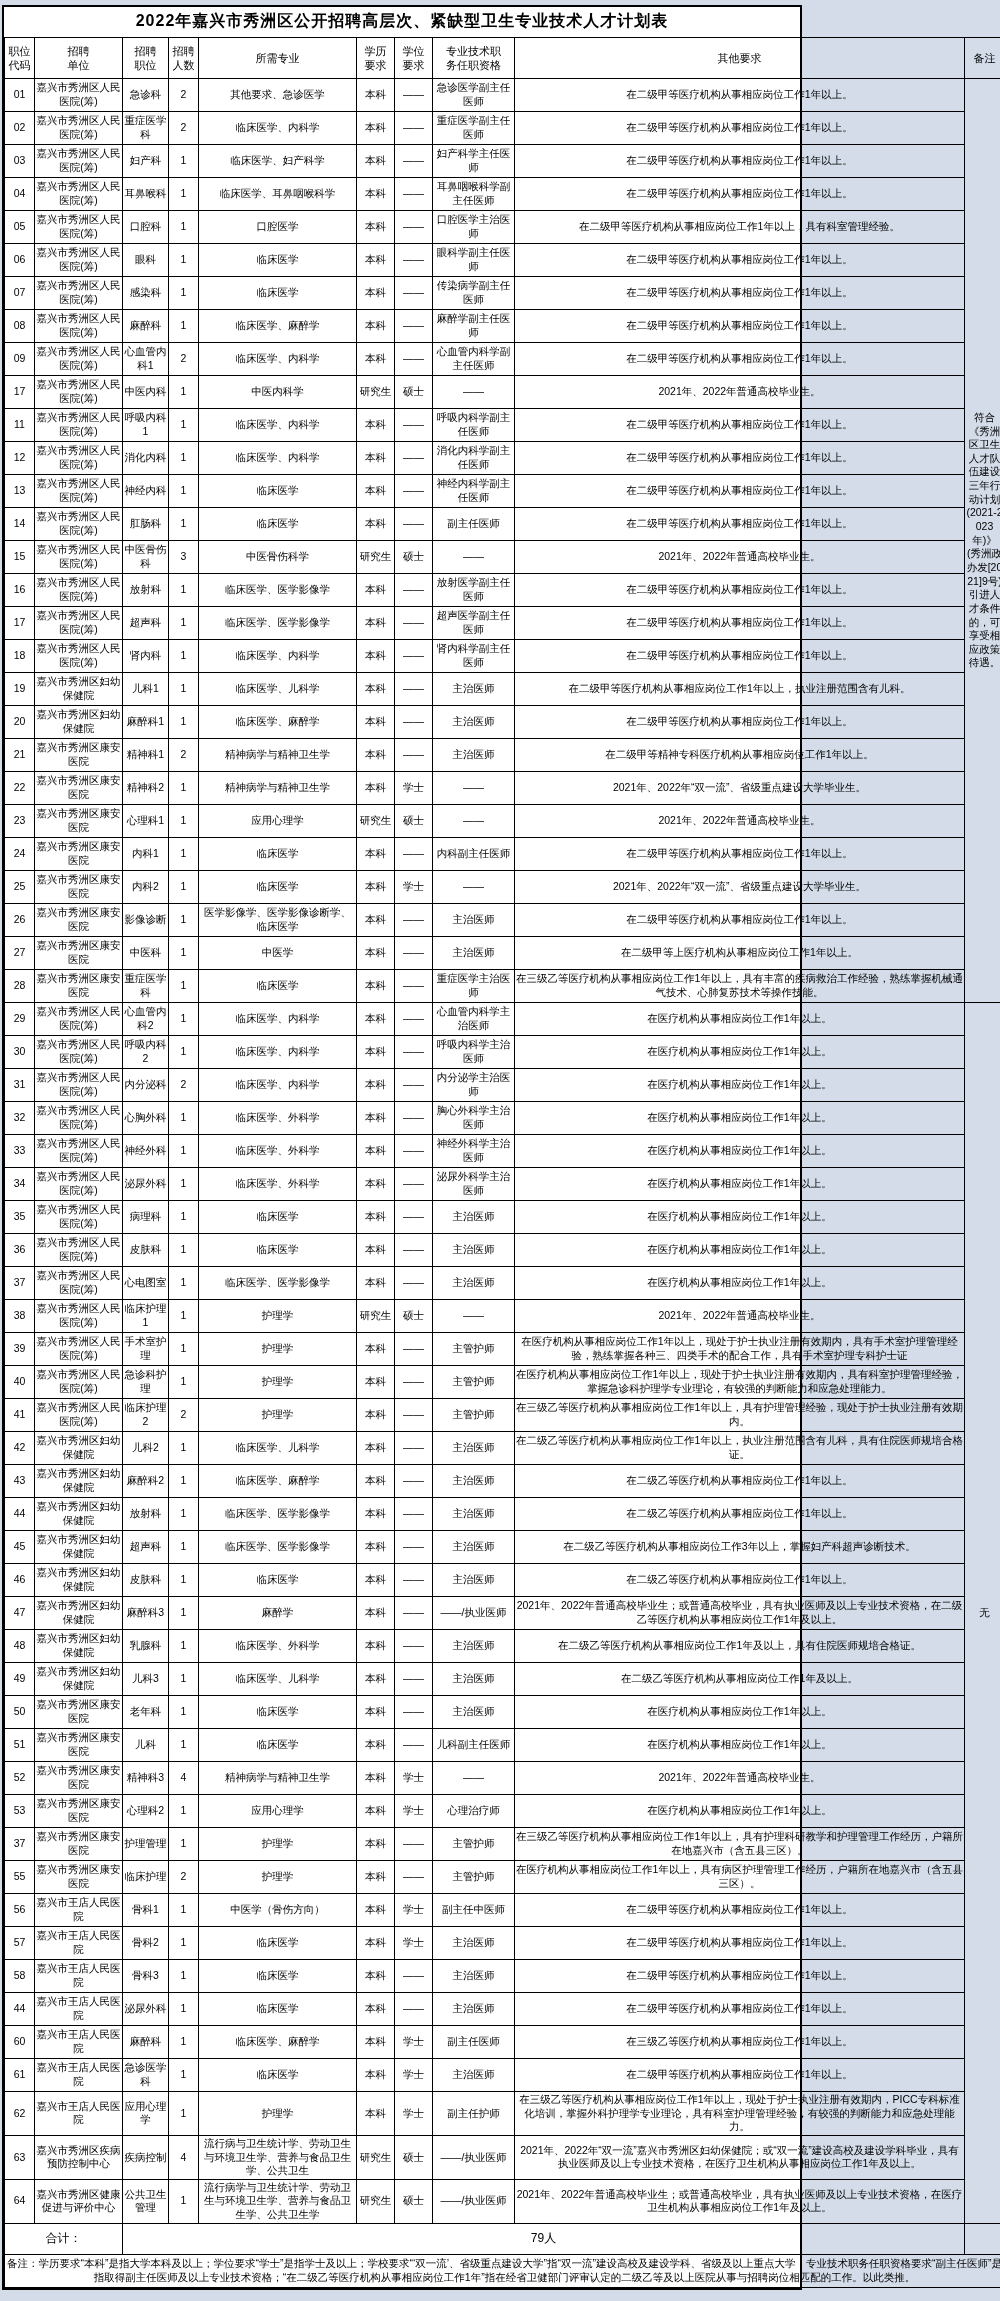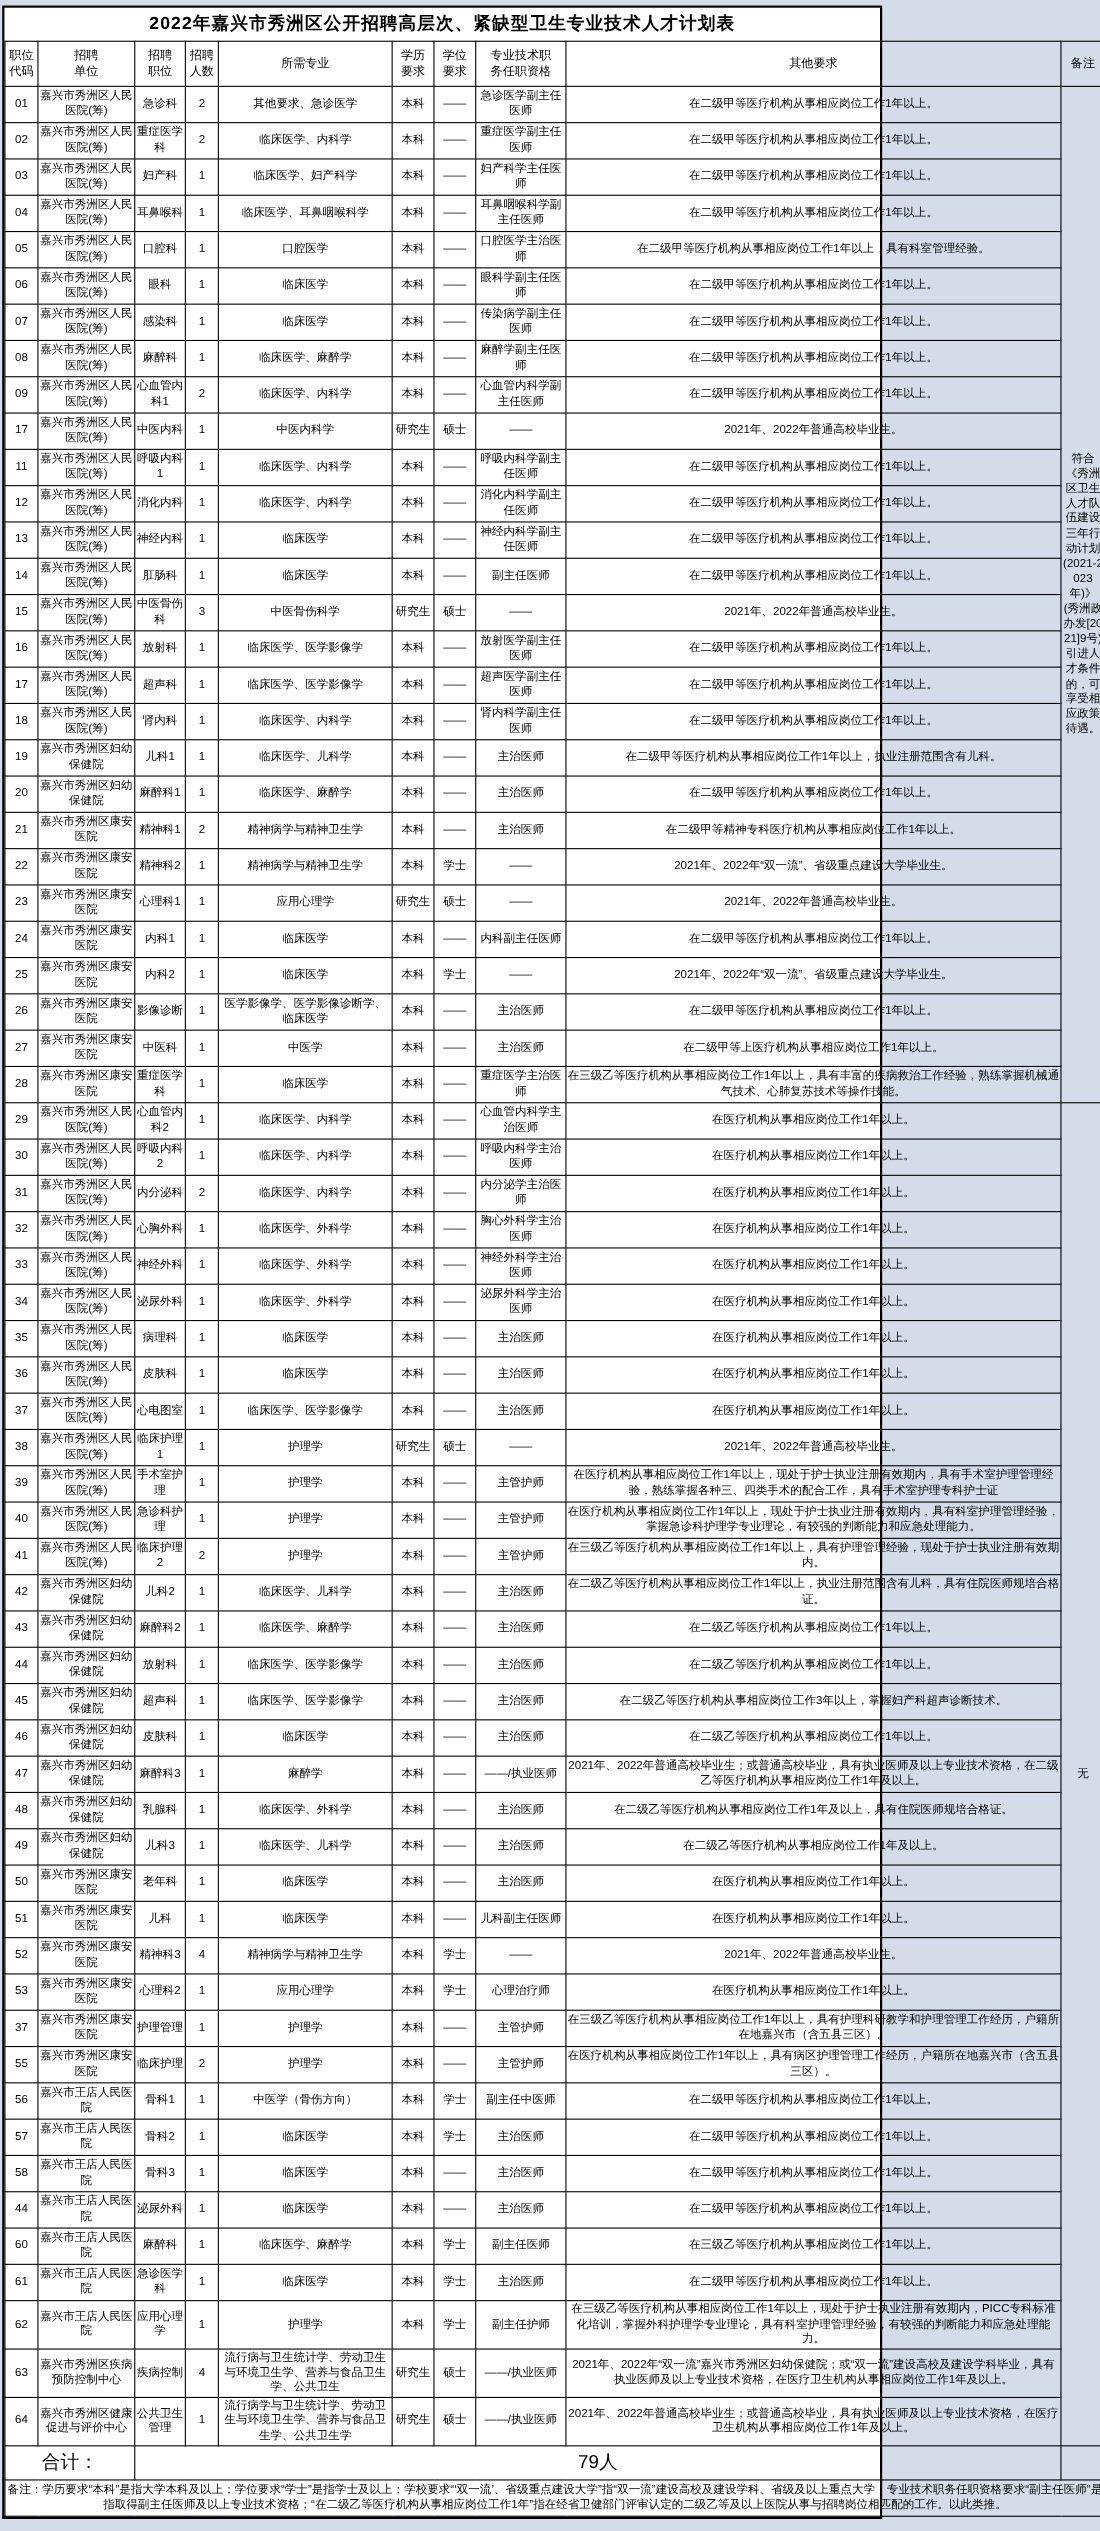--- a/index.html
+++ b/index.html
@@ -43,21 +43,21 @@
   }
   table.plan th {
     font-weight: normal;
     font-size: 11px;
     height: 38px;
     white-space: pre-line;
   }
   table.plan td { height: 30px; }
   td.c-other { text-align: left; padding: 1px 4px; }
   td.c-remark { padding: 1px 2px; vertical-align: middle; }
-  tr.total-row td { height: 28px; font-size: 17px; }
+  tr.total-row td { height: 28px; font-size: 12px; }
   td.notes-cell {
     text-align: left;
     font-size: 10.5px;
     line-height: 1.55;
     padding: 3px 4px 4px 4px;
     height: auto;
   }
   
   col.w-code   { width: 30px; }
   col.w-unit   { width: 88px; }

